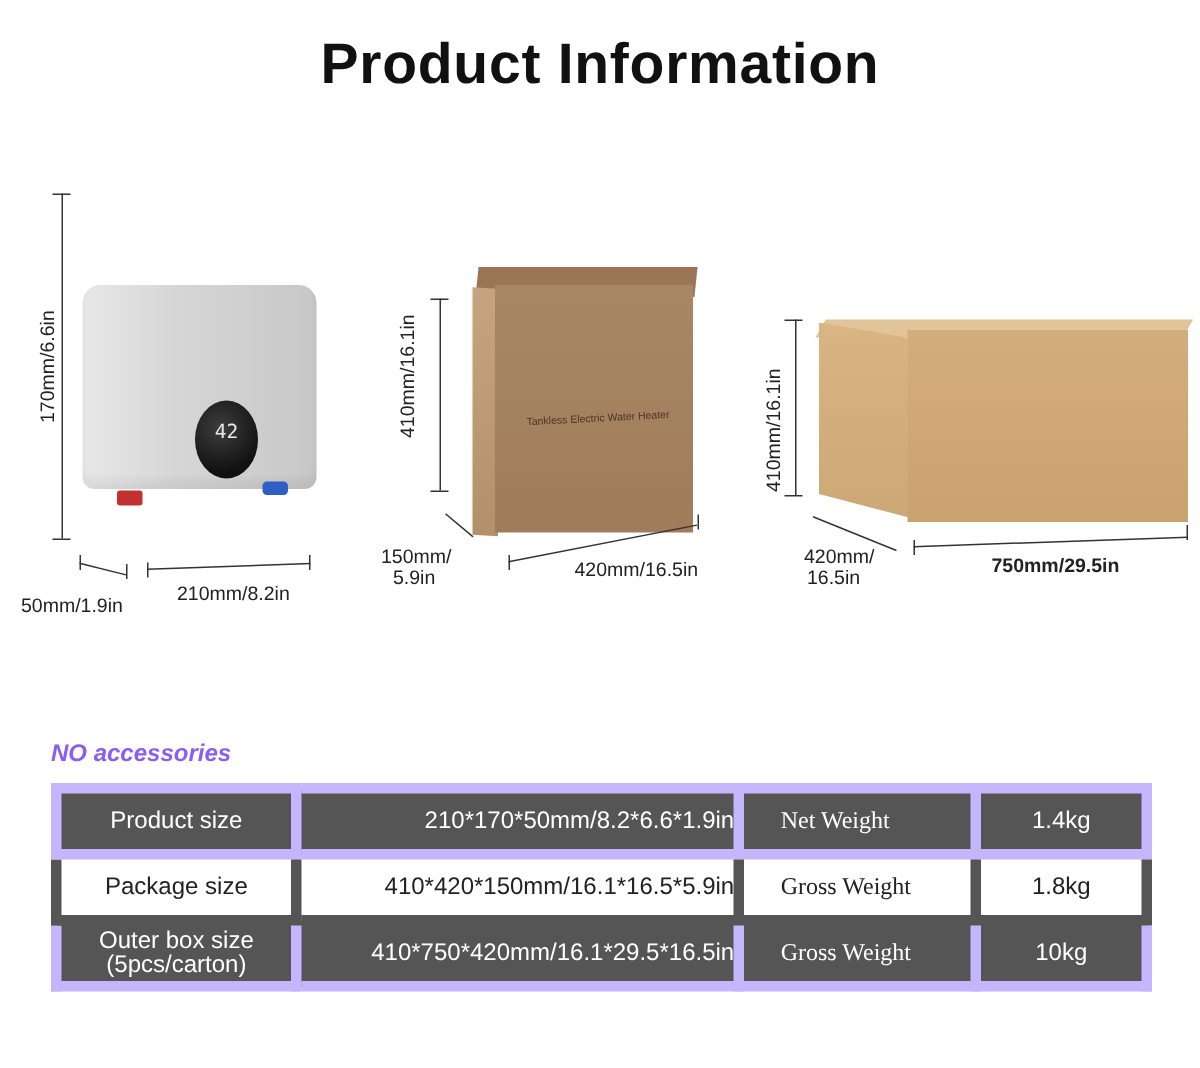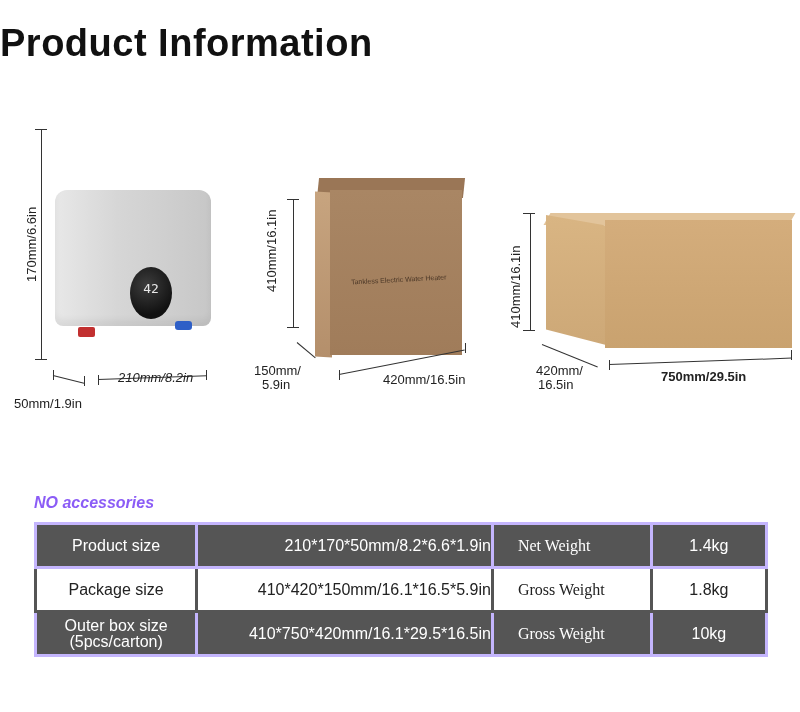--- a/index.html
+++ b/index.html
@@ -1,17 +1,17 @@
 <!DOCTYPE html>
 <html><head>
 <meta charset="utf-8">
 <style>
   html, body { margin:0; padding:0; background:#ffffff; }
   body { width:800px; height:712px; position:relative; overflow:hidden; font-family:"Liberation Sans", sans-serif; color:#222; }
-  .title { position:absolute; left:0; top:22px; width:800px; font-size:38px; font-weight:bold; color:#111; letter-spacing:0.5px; }
+  .title { position:absolute; left:0; top:22px; width:800px; text-align:center; font-size:38px; font-weight:bold; color:#111; letter-spacing:0.5px; }
   .lbl { position:absolute; font-size:13px; color:#222; white-space:nowrap; line-height:14px; }
   .vlbl { position:absolute; font-size:13px; color:#222; white-space:nowrap; transform:rotate(-90deg); transform-origin:left top; }
   .vline { position:absolute; width:1px; background:#333; }
   .tick-h { position:absolute; height:1px; width:12px; background:#333; }
   .tick-v { position:absolute; width:1px; height:10px; background:#333; }
   .dline { position:absolute; height:1px; background:#333; transform-origin:left center; }
 
   
   .heater { position:absolute; left:55px; top:190px; width:156px; height:136px; border-radius:12px 12px 8px 8px;
     background:linear-gradient(90deg,#e8e8e8 0%,#d6d6d6 40%,#cfcfcf 70%,#c7c7c7 100%); box-shadow: inset 0 -6px 6px rgba(0,0,0,0.06); }
@@ -27,21 +27,21 @@
   .box1-text { position:absolute; left:351px; top:276px; font-size:7px; color:#4a3626; transform:rotate(-3deg); white-space:nowrap; }
 
   
   .box2-top { position:absolute; left:547px; top:213px; width:245px; height:12px; background:#e2c49b; transform:skewX(-30deg); }
   .box2-side { position:absolute; left:546px; top:215px; width:60px; height:130px; background:linear-gradient(180deg,#d9b583,#cda877); clip-path:polygon(0 0,100% 8%,100% 100%,0 88%); }
   .box2-front { position:absolute; left:605px; top:220px; width:187px; height:128px; background:linear-gradient(180deg,#d4ad7c,#c9a26f); }
 
   
   .acc { position:absolute; left:34px; top:494px; font-size:16px; font-weight:bold; color:#8b5cf6;font-style:italic; }
   table.spec { position:absolute; left:34px; top:522px; border-collapse:collapse; width:734px; }
-  table.spec td { font-size:16px; text-align:center; border:3px solid #c4b5fd; padding:0; }
+  table.spec td { font-size:16px; text-align:center; border:7px solid #c4b5fd; padding:0; }
   table.spec tr.dark td { background:#555555; color:#ffffff; }
   table.spec tr.light td { background:#ffffff; color:#222; border-color:#555555; }
   table.spec td.c2 { text-align:right; padding-left:22px; }
   table.spec td.c3 { text-align:left; padding-left:24px;font-family:Liberation Serif, serif; }
   .two-line { font-size:15px; line-height:16px; }
 </style>
 </head>
 <body>
 
 <div class="title">Product Information</div>
@@ -60,21 +60,21 @@
   <div class="pipe-blue"></div>
 
   <div class="tick-v" style="left:53px;top:370px;"></div>
   <div class="dline" style="left:53px;top:375px;width:32px;transform:rotate(14deg);"></div>
   <div class="tick-v" style="left:84px;top:376px;"></div>
   <div class="lbl" style="left:14px;top:397px;">50mm/1.9in</div>
 
   <div class="tick-v" style="left:98px;top:375px;"></div>
   <div class="dline" style="left:98px;top:379px;width:109px;transform:rotate(-2deg);"></div>
   <div class="tick-v" style="left:206px;top:370px;"></div>
-  <div class="lbl" style="left:118px;top:371px;font-style:italic;">210mm/8.2in</div>
+  <div class="lbl" style="left:118px;top:389px;">210mm/8.2in</div>
 </div>
 
 <div>
   <div class="vlbl" style="left:264px;top:292px;">410mm/16.1in</div>
   <div class="tick-h" style="left:287px;top:199px;"></div>
   <div class="vline" style="left:293px;top:199px;height:128px;"></div>
   <div class="tick-h" style="left:287px;top:327px;"></div>
 
   <div class="box1-flap"></div>
   <div class="box1-side"></div>

